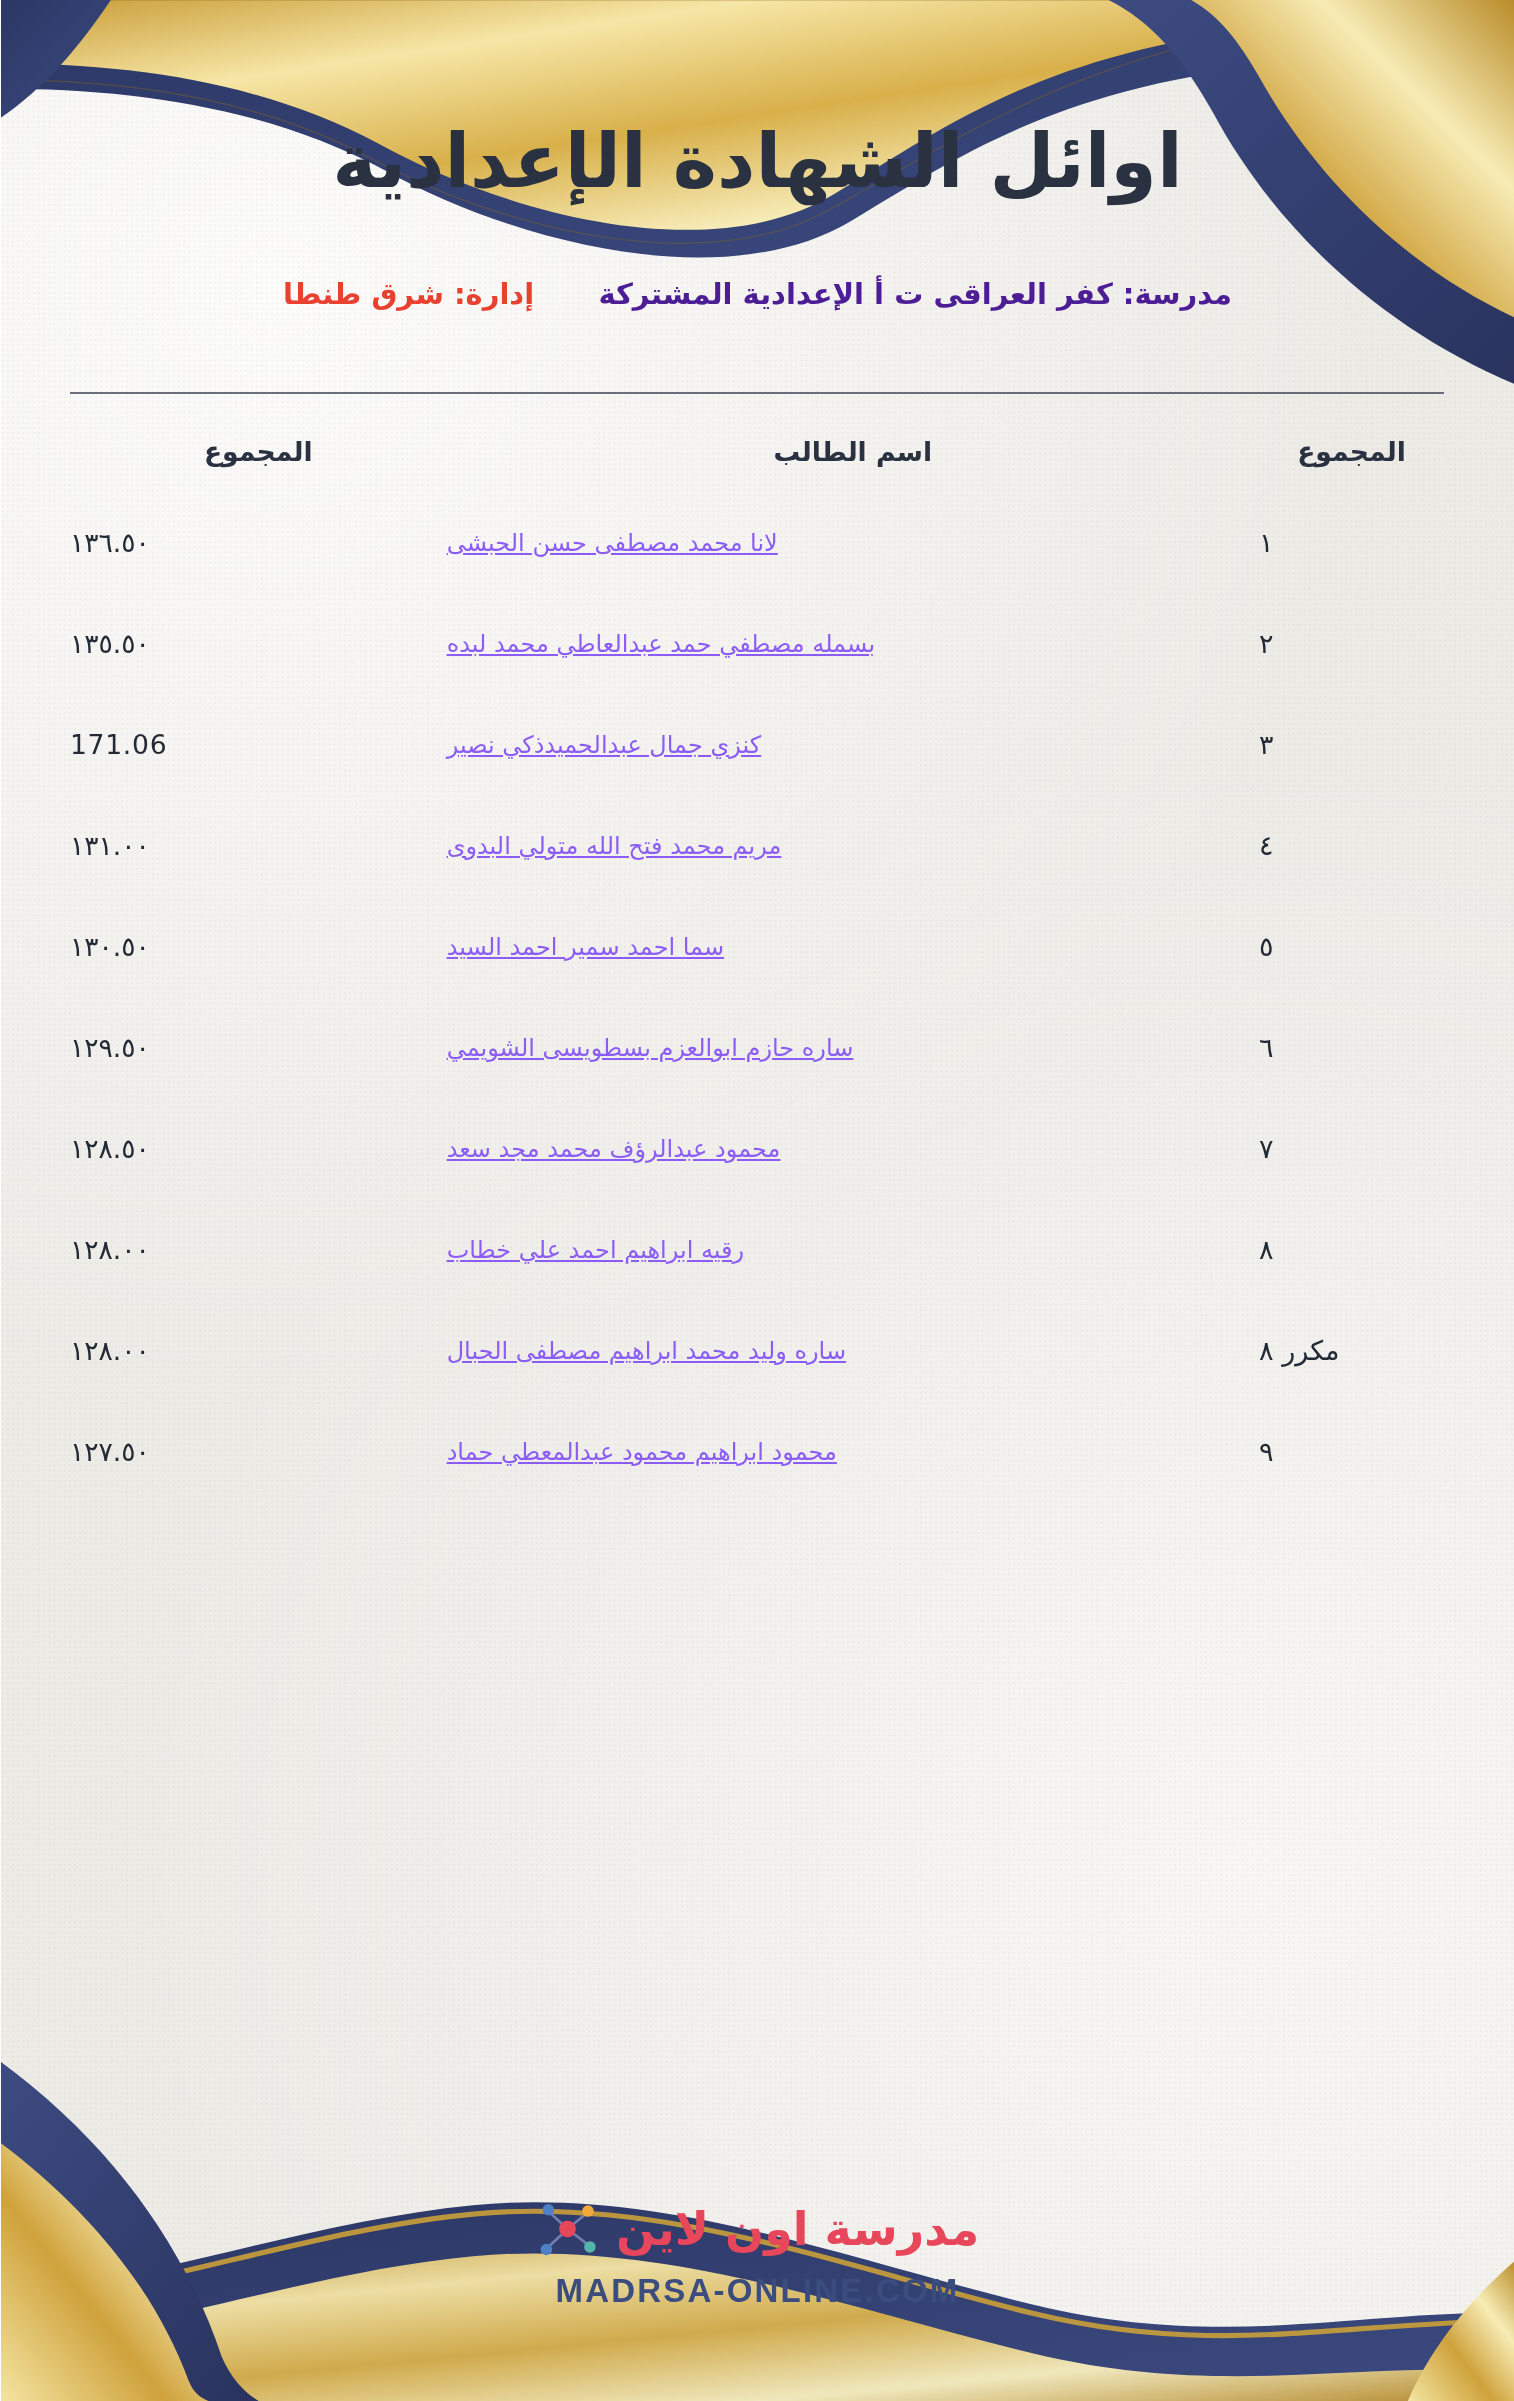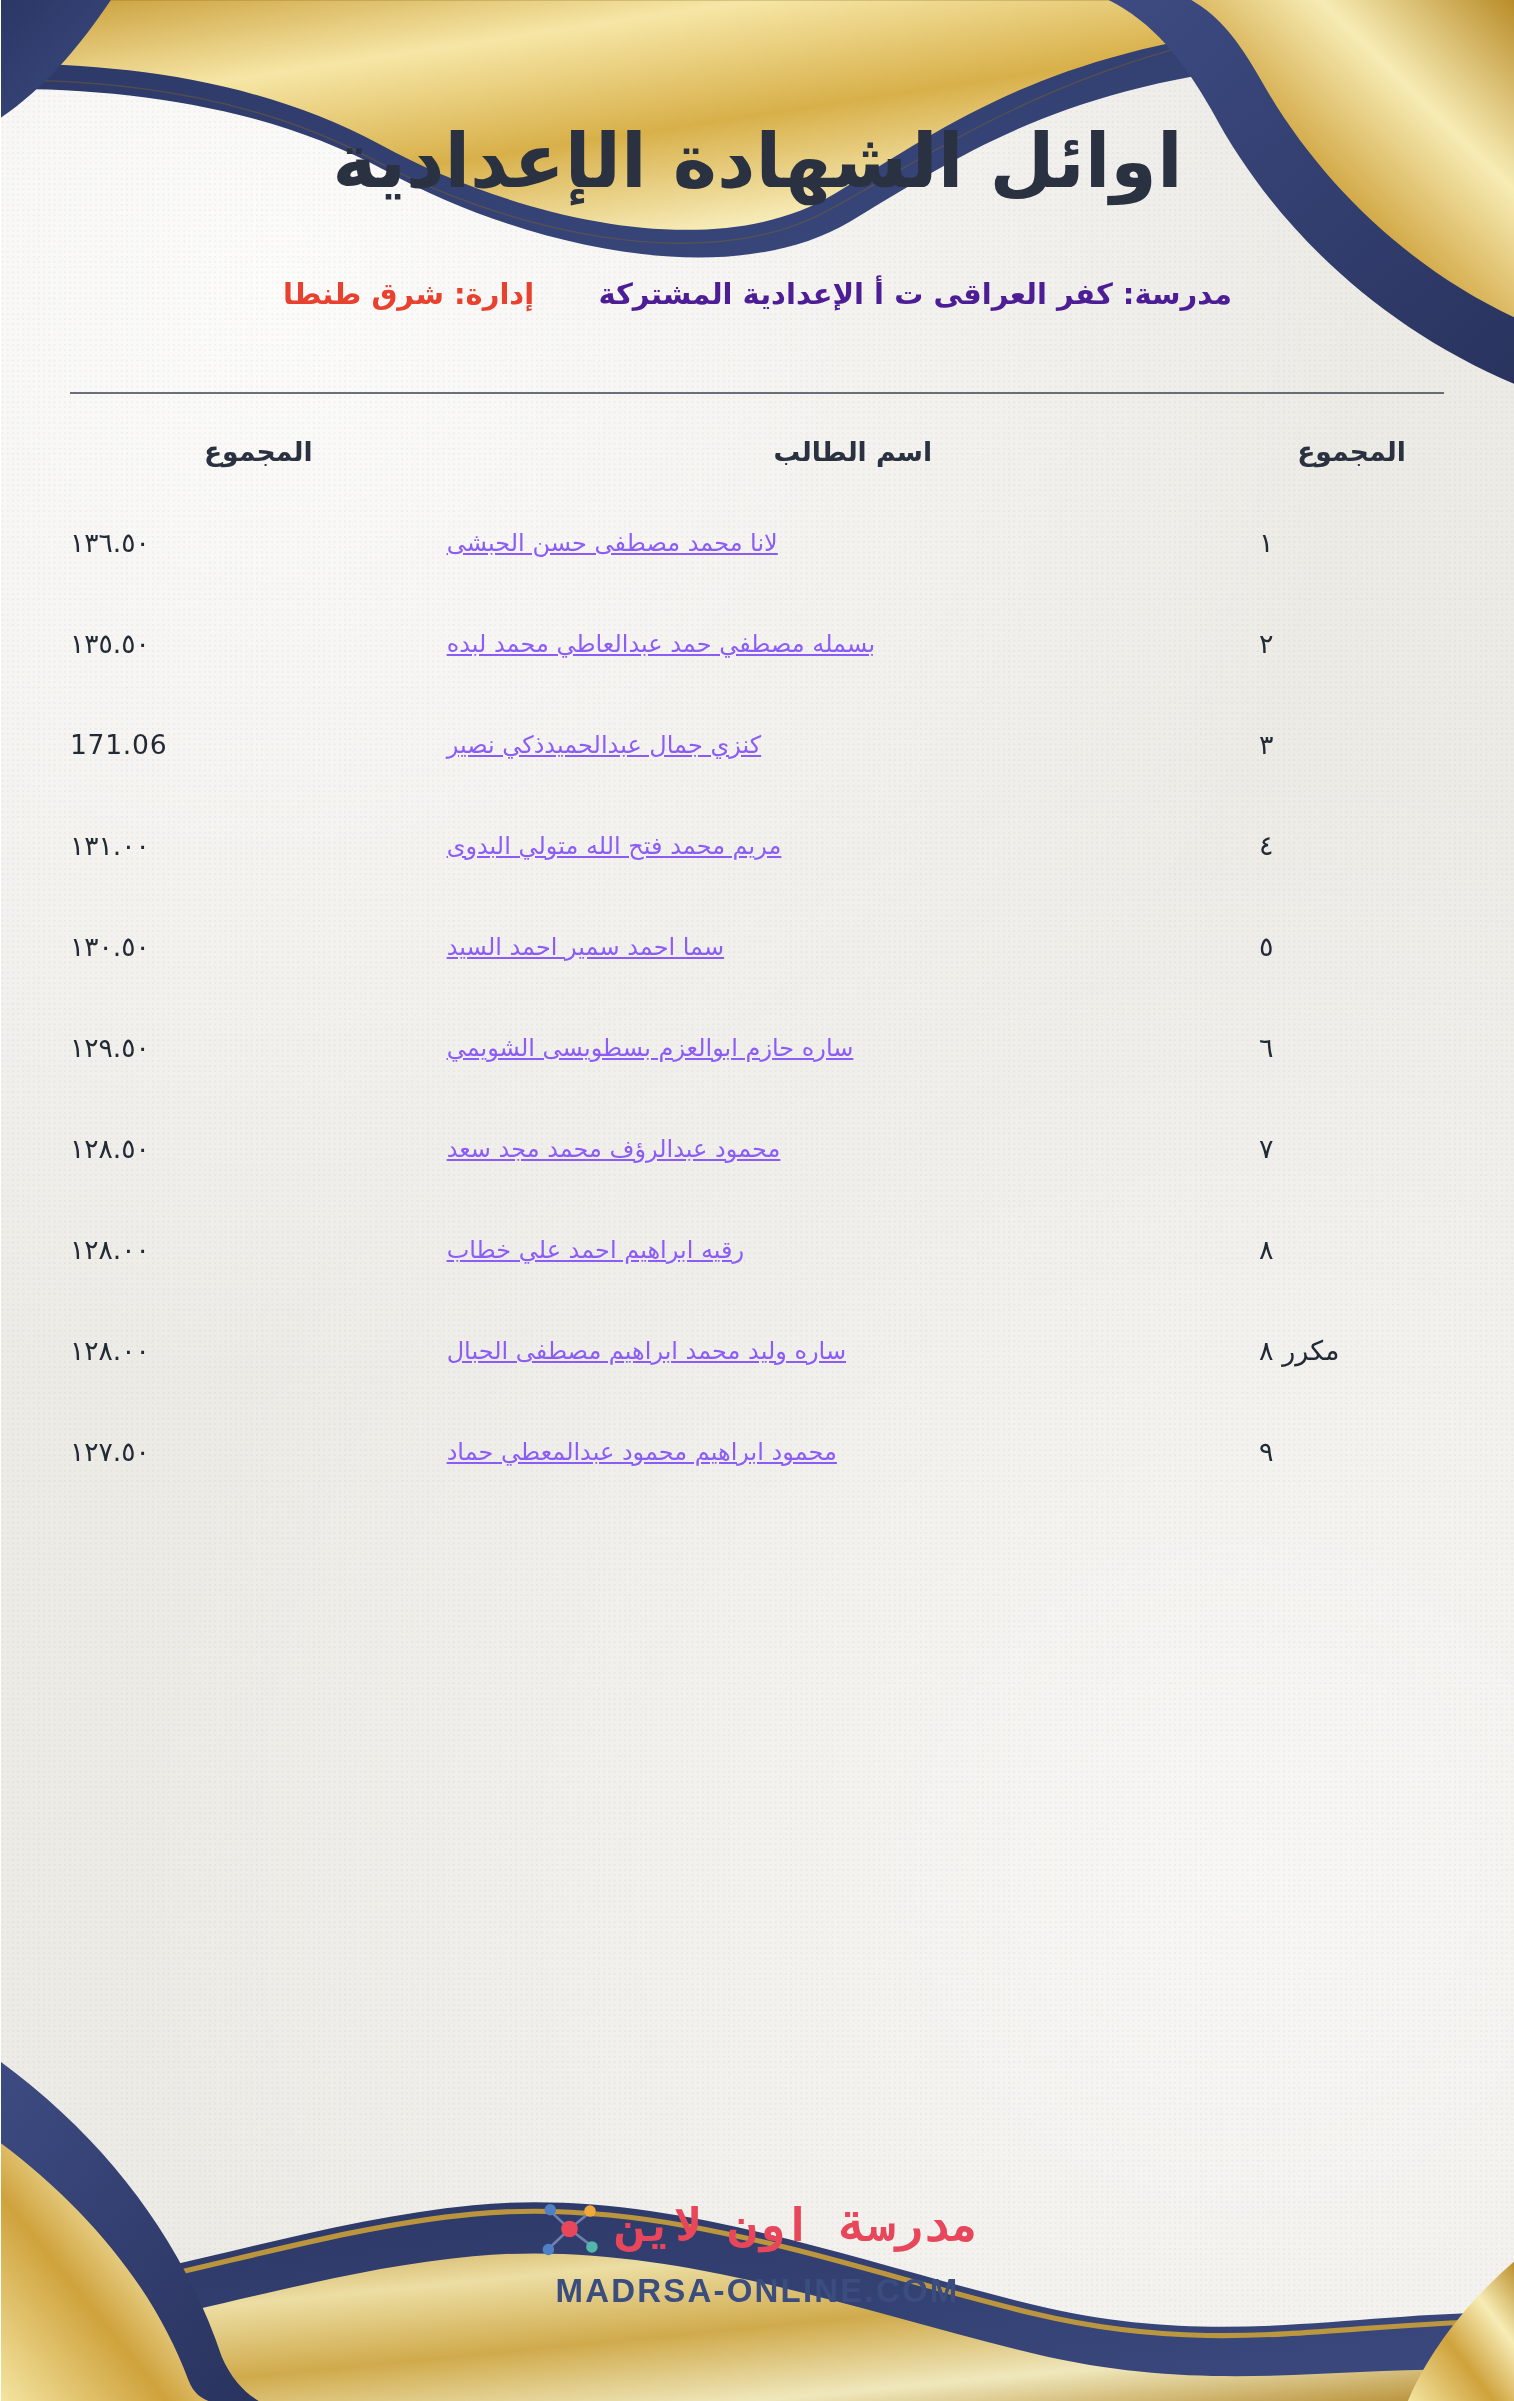--- a/index.html
+++ b/index.html
@@ -143,21 +143,20 @@
     flex-direction: column;
     align-items: center;
     justify-content: center;
   }
   .logo-top {
     display: flex;
     align-items: center;
     justify-content: center;
     gap: 16.3px;
     direction: rtl;
-    font-family: Liberation Mono, monospace;
   }
   .logo-ar {
     font-size: 46px;
     font-weight: bold;
     color: #e8465a;
     line-height: 1;
   }
   .logo-mark {
     width: 64px;
     height: 64px;

